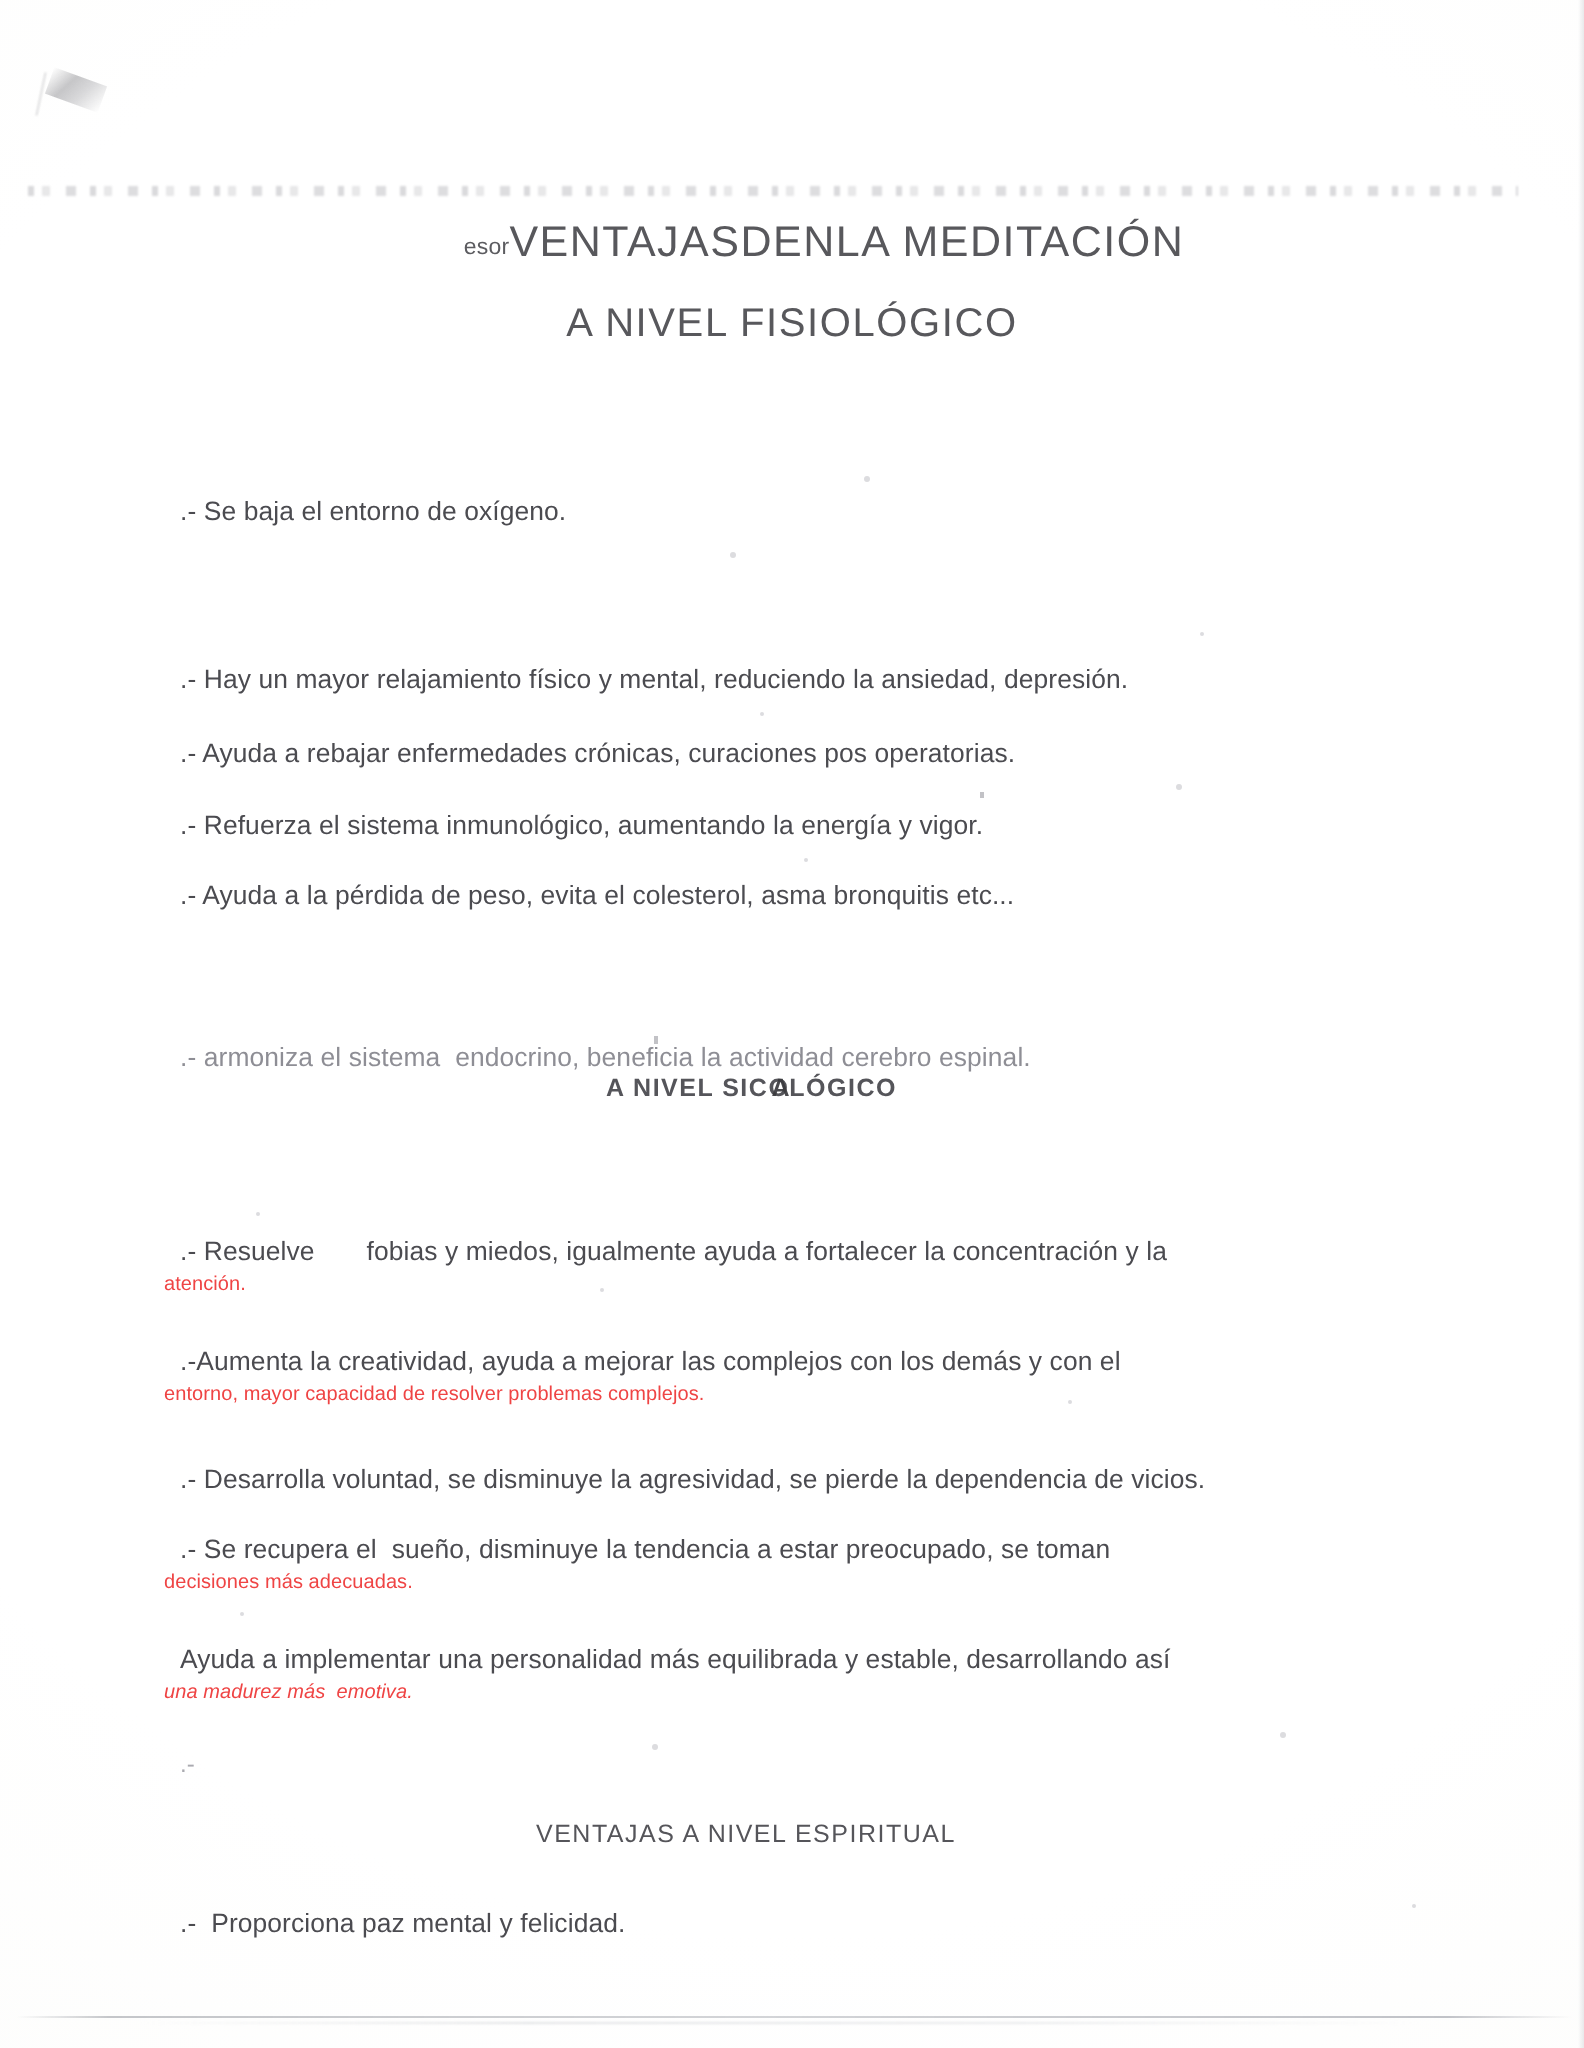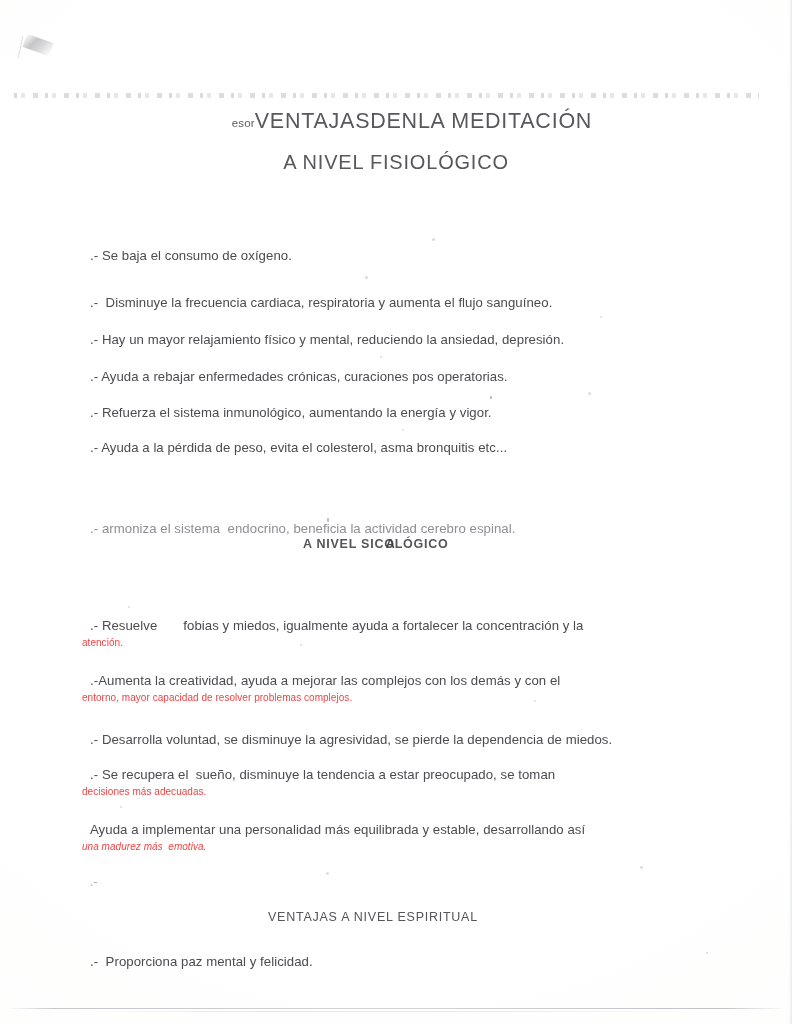--- a/index.html
+++ b/index.html
@@ -261,35 +261,34 @@
 
   <span class="tick" style="left:327px; top:518px;"></span>
   <span class="tick" style="left:490px; top:396px; height:3px;"></span>
 
   <div id="content">
 
     <div class="title-row" id="title-main"><span id="title-prefix">esor</span><span>VENTAJASDENLA MEDITACIÓN</span></div>
 
     <div class="title-row" id="title-sub">A NIVEL FISIOLÓGICO</div>
 
-    <div class="body-line" style="top:246px;">.- Se baja el consumo de oxígeno.</div>
-    <div class="body-line" style="top:293px;">.-  Disminuye la frecuencia cardiaca, respiratoria y aumenta el flujo sanguíneo.</div>
+    <div class="body-line" style="top:246px;">.- Se baja el entorno de oxígeno.</div>
     <div class="body-line" style="top:330px;">.- Hay un mayor relajamiento físico y mental, reduciendo la ansiedad, depresión.</div>
     <div class="body-line" style="top:367px;">.- Ayuda a rebajar enfermedades crónicas, curaciones pos operatorias.</div>
     <div class="body-line" style="top:403px;">.- Refuerza el sistema inmunológico, aumentando la energía y vigor.</div>
     <div class="body-line" style="top:438px;">.- Ayuda a la pérdida de peso, evita el colesterol, asma bronquitis etc...</div>
     <div class="body-line faded" style="top:471px;margin-top:48px;">.- armoniza el sistema  endocrino, beneficia la actividad cerebro espinal.</div>
 
     <div class="section-heading" id="heading-sicologico" style="left:303px; top:537px;font-weight:bold;"><span>A NIVEL SIC</span><span class="overstrike"><span>O</span><span class="over-glyph">A</span></span><span>LÓGICO</span></div>
 
     <div class="body-line" style="top:616px;">.- Resuelve       fobias y miedos, igualmente ayuda a fortalecer la concentración y la</div>
     <div class="cont-line" style="top:637px;">atención.</div>
     <div class="body-line" style="top:671px;">.-Aumenta la creatividad, ayuda a mejorar las complejos con los demás y con el</div>
     <div class="cont-line" style="top:692px;">entorno, mayor capacidad de resolver problemas complejos.</div>
-    <div class="body-line" style="top:730px;">.- Desarrolla voluntad, se disminuye la agresividad, se pierde la dependencia de miedos.</div>
+    <div class="body-line" style="top:730px;">.- Desarrolla voluntad, se disminuye la agresividad, se pierde la dependencia de vicios.</div>
     <div class="body-line" style="top:765px;">.- Se recupera el  sueño, disminuye la tendencia a estar preocupado, se toman</div>
     <div class="cont-line" style="top:786px;">decisiones más adecuadas.</div>
     <div class="body-line" style="top:820px;">Ayuda a implementar una personalidad más equilibrada y estable, desarrollando así</div>
     <div class="cont-line" style="top:841px;font-style:italic;">una madurez más  emotiva.</div>
     <div class="body-line very-faint" style="top:874px;">.-</div>
 
     <div class="section-heading" id="heading-espiritual" style="left:268px; top:910px;">VENTAJAS A NIVEL ESPIRITUAL</div>
 
     <div class="body-line" style="top:952px;">.-  Proporciona paz mental y felicidad.</div>
 

